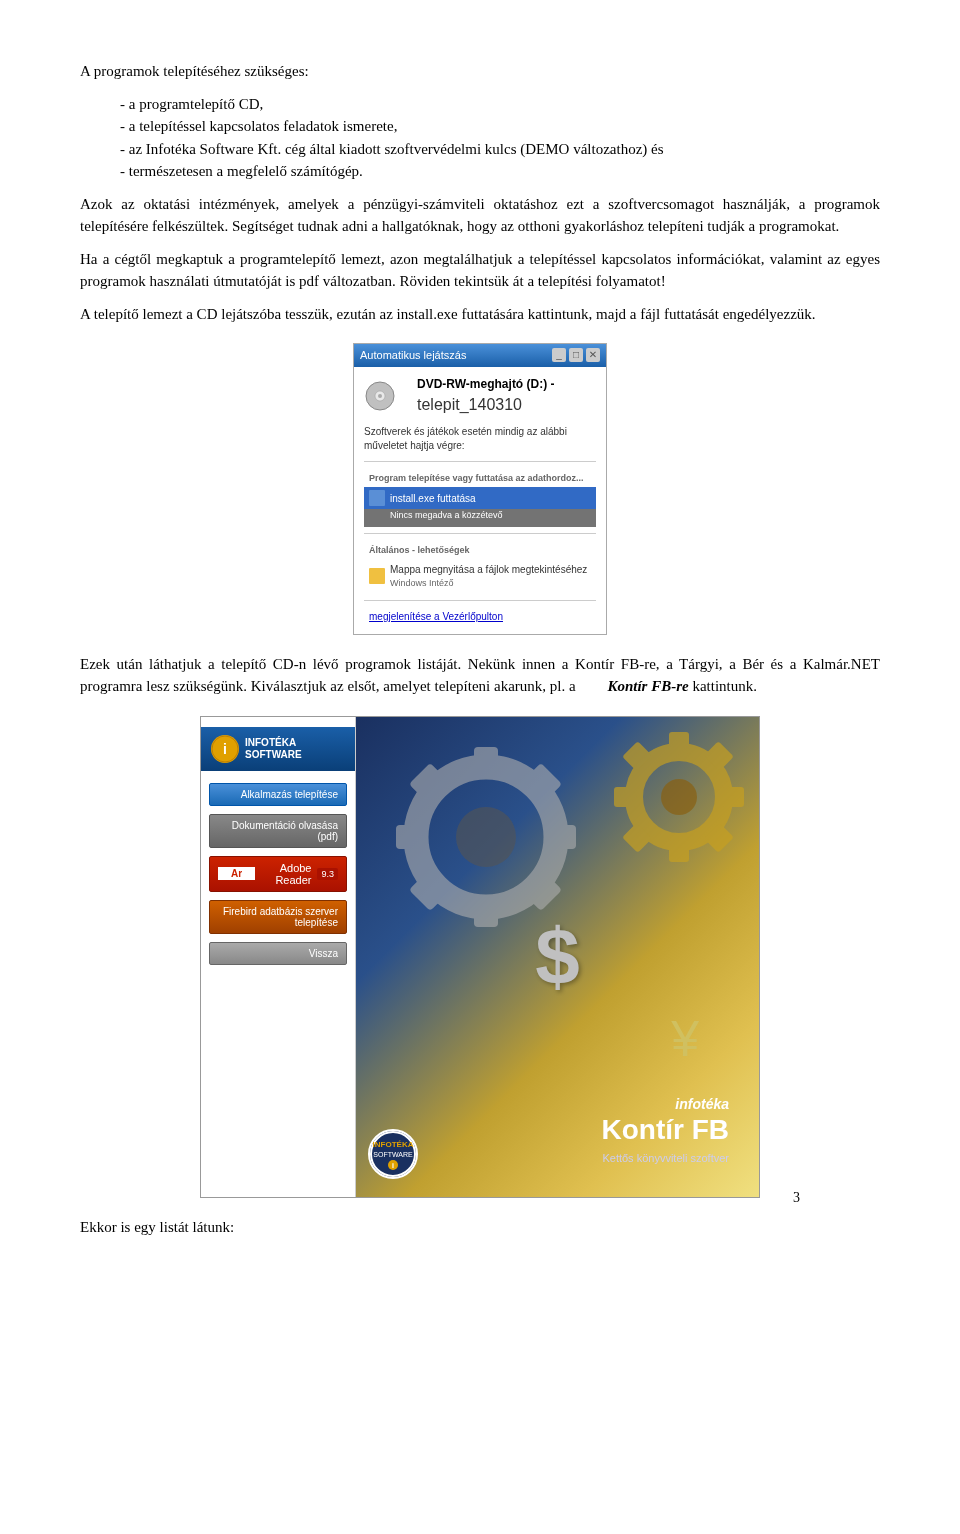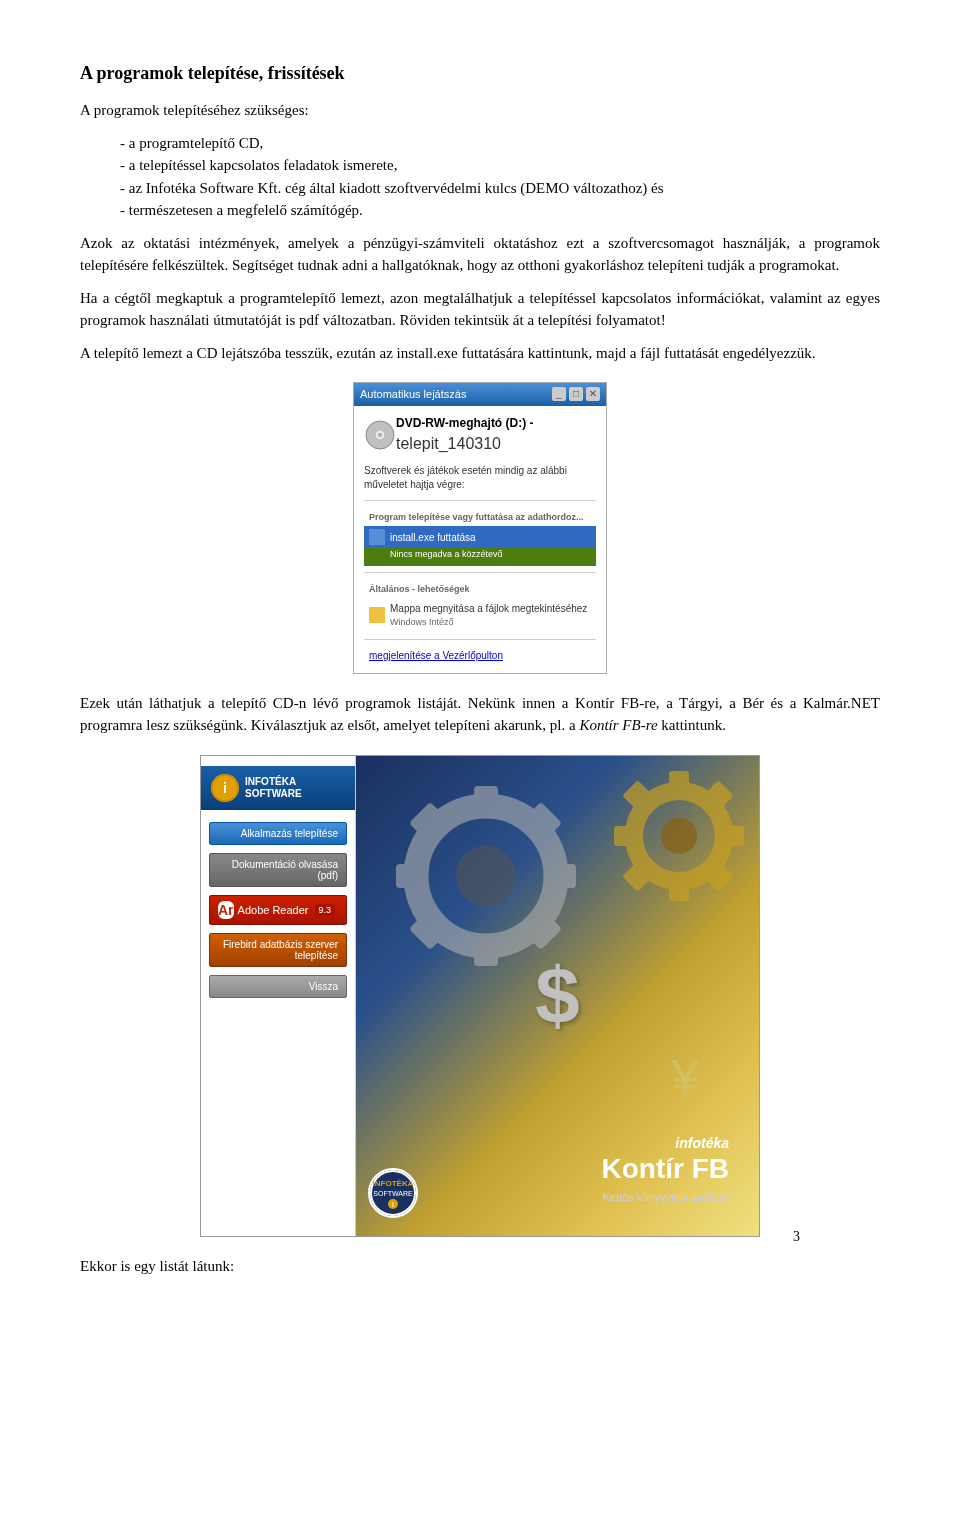--- a/index.html
+++ b/index.html
@@ -70,21 +70,21 @@
       cursor: pointer;
     }
     .screenshot-body {
       background: #fff;
       padding: 8px 10px;
       flex: 1;
     }
     .screenshot-icon-row {
       display: flex;
       align-items: center;
-      gap: 0;
+      gap: 21px;
       margin-bottom: 8px;
     }
     .cd-icon {
       width: 32px;
       height: 32px;
       background: #silver;
       flex-shrink: 0;
     }
     .screenshot-title {
       font-size: 12px;
@@ -207,23 +207,23 @@
       border-color: #881100;
       font-size: 11px;
       display: flex;
       align-items: center;
       gap: 4px;
     }
     .adobe-badge {
       background: #fff;
       color: #cc2200;
       font-weight: bold;
-      font-size: 14px;
-      padding: 1px 0;
-      border-radius: 6px;
+      font-size: 10px;
+      padding: 1px 13px;
+      border-radius: 0;
     }
     .adobe-version {
       background: #aa1100;
       color: #fff;
       font-size: 9px;
       padding: 1px 4px;
       border-radius: 2px;
       margin-left: 2px;
     }
     .installer-btn.firebird {
@@ -311,32 +311,32 @@
       justify-content: center;
     }
     .page-number {
       position: absolute;
       bottom: 30px;
       right: 80px;
       font-size: 14px;
       color: #000;
     }
     .bold-italic {
-      font-weight: normal;
+      font-weight: bold;
       font-style: italic;
+      margin-left: 28px;
     }
     .content-area {
       position: relative;
     }
   </style>
 </head>
 <body>
 
 <div class="content-area">
-  <h1>A programok telepítése, frissítések</h1>
 
   <p>A programok telepítéséhez szükséges:</p>
 
   <ul>
     <li>a programtelepítő CD,</li>
     <li>a telepítéssel kapcsolatos feladatok ismerete,</li>
     <li>az Infotéka Software Kft. cég által kiadott szoftvervédelmi kulcs (DEMO változathoz) és</li>
     <li>természetesen a megfelelő számítógép.</li>
   </ul>
 
@@ -369,21 +369,21 @@
             <div class="screenshot-subtitle">telepit_140310</div>
           </div>
         </div>
         <div class="screenshot-desc">Szoftverek és játékok esetén mindig az alábbi műveletet hajtja végre:</div>
         <hr class="screenshot-divider">
         <div class="screenshot-section-label">Program telepítése vagy futtatása az adathordoz...</div>
         <div class="screenshot-menu-item selected">
           <div class="item-icon"></div>
           <div>install.exe futtatása</div>
         </div>
-        <div style="font-size:9px; color:#fff; padding: 0 5px 4px 26px; background: #4d7c0f;">Nincs megadva a közzétevő</div>
+        <div style="font-size:9px; color:#fff; padding: 0 5px 4px 26px; background: #737373;">Nincs megadva a közzétevő</div>
         <hr class="screenshot-divider">
         <div class="screenshot-section-label">Általános - lehetőségek</div>
         <div class="screenshot-menu-item">
           <div class="item-icon" style="background:#f0c040;"></div>
           <div>
             <div>Mappa megnyitása a fájlok megtekintéséhez</div>
             <div style="font-size:9px; color:#666;">Windows Intéző</div>
           </div>
         </div>
         <hr class="screenshot-divider">

